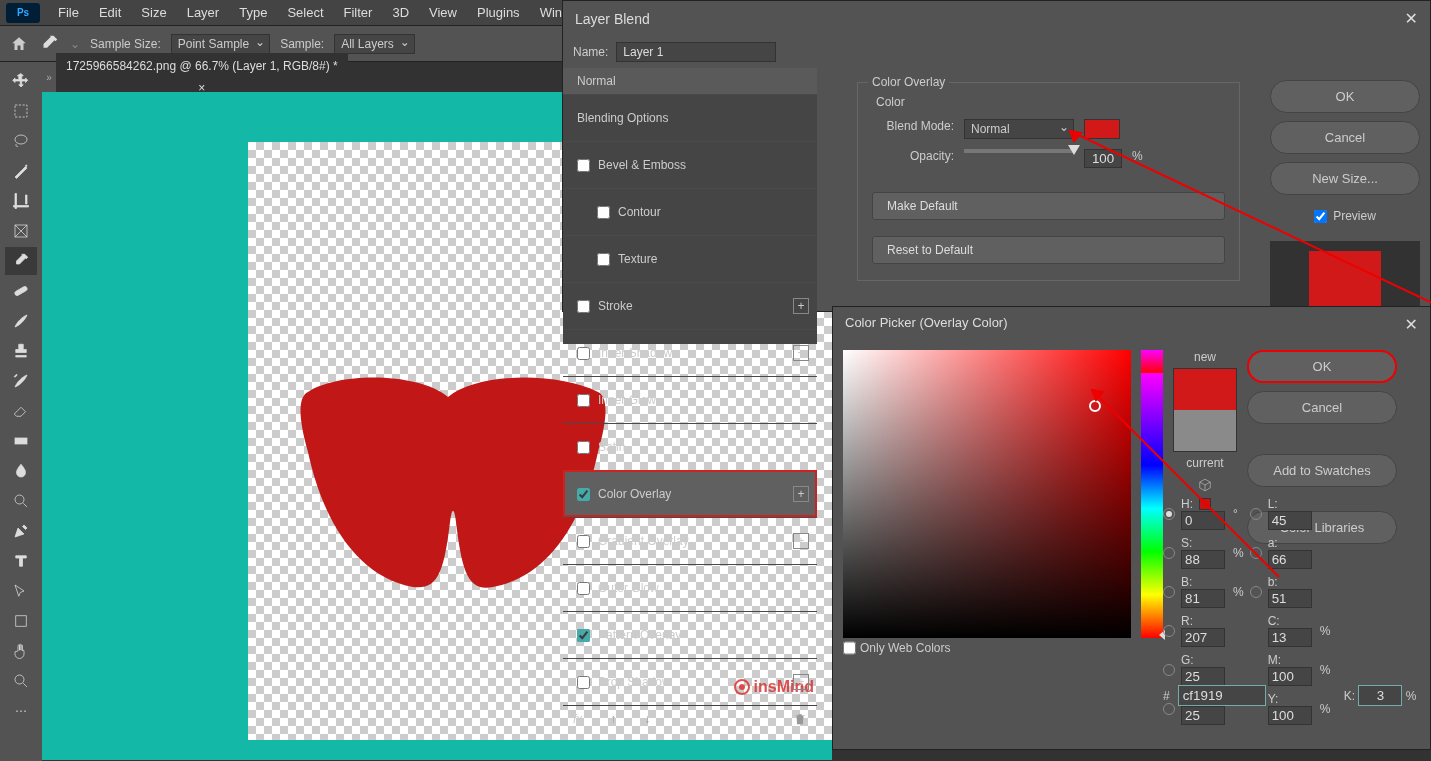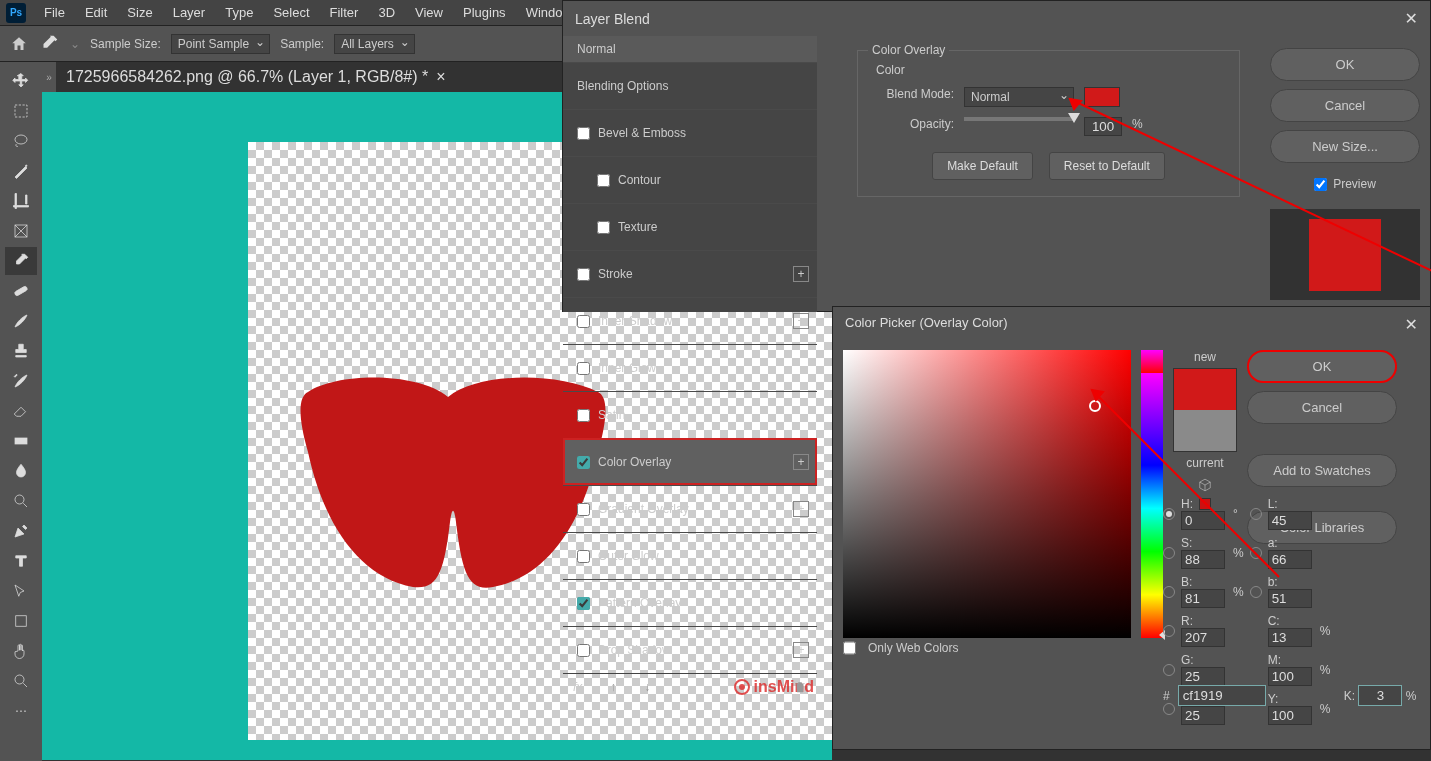--- a/index.html
+++ b/index.html
@@ -1,30 +1,30 @@
 <!DOCTYPE html>
 <html><head>
 <meta charset="utf-8">
 <style>
 * { margin:0; padding:0; box-sizing:border-box; font-family:-apple-system,'Segoe UI',Arial,sans-serif; }
 body { background:#323232; color:#ccc; font-size:12px; width:1431px; height:761px; position:relative; overflow:hidden; }
 .topbar { background:#444; height:26px; display:flex; align-items:center; gap:4px; border-bottom:1px solid #222; }
-.ps-logo { width:20px; height:20px; background:#001e36; color:#31a8ff; font-weight:bold; font-size:10px; display:flex; align-items:center; justify-content:center; margin:0 6px; border-radius:3px; }
+.ps-logo { width:34px; height:20px; background:#001e36; color:#31a8ff; font-weight:bold; font-size:10px; display:flex; align-items:center; justify-content:center; margin:0 6px; border-radius:3px; }
 .menu-item { padding:4px 8px; cursor:pointer; font-size:13px; color:#ddd; }
 .options-bar { background:#535353; height:36px; display:flex; align-items:center; padding:0 10px; gap:10px; border-bottom:1px solid #222;}
 .home-icon { width:18px; height:18px; fill:#ccc; }
 .dropdown { background:#454545; border:1px solid #333; padding:2px 20px 2px 6px; font-size:12px; color:#ccc; position:relative; }
 .dropdown::after { content:'⌄'; position:absolute; right:4px; top:0; }
 .left-tools { position:absolute; left:0; top:62px; width:42px; background:#535353; height:calc(100% - 62px); display:flex; flex-direction:column; align-items:center; padding-top:4px; }
 .tool { width:32px; height:28px; display:flex; align-items:center; justify-content:center; cursor:pointer; position:relative; margin:1px 0;}
 .tool.active { background:#3a3a3a; }
 .tool svg { width:18px; height:18px; fill:#ddd; stroke:#ddd; }
 .doc-tab-bar { position:absolute; left:42px; top:62px; height:30px; display:flex; align-items:center; width:520px;}
 .expand-btn{ width:14px; height:30px; background:#535353; display:flex; align-items:center; justify-content:center; font-size:10px; color:#aaa;}
-.doc-tab { background:#323232; padding:6px 10px; color:#ddd; font-size:16px; display:flex; align-items:center; gap:8px; }
+.doc-tab { background:#323232; padding:6px 10px; color:#ddd; font-size:12px; display:flex; align-items:center; gap:8px;flex-direction:column; }
 .canvas-area { position:absolute; left:42px; top:92px; width:790px; height:668px; background:#14b8a6; }
 .canvas { position:absolute; left:206px; top:50px; width:584px; height:598px; background-image:
   linear-gradient(45deg,#ccc 25%,transparent 25%),linear-gradient(-45deg,#ccc 25%,transparent 25%),
   linear-gradient(45deg,transparent 75%,#ccc 75%),linear-gradient(-45deg,transparent 75%,#ccc 75%);
   background-size:16px 16px; background-position:0 0,0 8px,8px -8px,-8px 0; background-color:#fff;}
 .red-shape { position:absolute; left:50px; top:230px; width:310px; height:230px; }
 .watermark { position:absolute; right:18px; bottom:44px; color:#d33; font-size:16px; font-weight:600; opacity:.85; display:flex; align-items:center; gap:4px;}
 .wm-dot{width:16px;height:16px;border:2px solid #d33;border-radius:50%;display:inline-block;position:relative;}
 .wm-dot::after{content:'';position:absolute;inset:3px;border-radius:50%;background:#d33;}
 
@@ -49,21 +49,21 @@
 
 .ls-mid { flex:1; padding:14px 20px 10px 40px; position:relative;}
 .overlay-group { border:1px solid #666; padding:10px 14px 16px; max-width:420px; position:relative;}
 .grp-title { position:absolute; top:-8px; left:10px; background:#535353; padding:0 4px; font-size:12px;}
 .row { display:flex; align-items:flex-start; gap:10px; margin-top:10px; font-size:12px;}
 .row label { width:82px; text-align:right; }
 .color-swatch { width:36px; height:20px; background:#d11919; border:1px solid #333;}
 .slider-track { width:110px; height:4px; background:#777; position:relative;}
 .slider-thumb { position:absolute; right:-6px; top:-4px; width:0; height:0; border-left:6px solid transparent; border-right:6px solid transparent; border-top:10px solid #ddd;}
 .num-input { background:#454545; border:1px solid #333; padding:1px 4px; width:38px; color:#ddd; text-align:center;}
-.btn-row { display:flex; gap:16px; margin-top:16px; justify-content:center;}
+.btn-row { display:flex; gap:16px; margin-top:24px; justify-content:center;flex-direction:column;}
 .gray-btn { background:#606060; border:1px solid #444; padding:6px 14px; color:#ddd; font-size:12px; cursor:pointer; border-radius:3px;}
 
 .ls-right { width:170px; padding:12px 10px; display:flex; flex-direction:column; gap:8px; align-items:stretch;}
 .pill-btn { background:#606060; border:1px solid #444; border-radius:20px; padding:8px 6px; text-align:center; font-size:13px; cursor:pointer;}
 .preview-chk { display:flex; align-items:center; gap:6px; margin-top:6px; justify-content:center;}
 .preview-box { margin-top:10px; height:110px; background:#323232; display:flex; align-items:center; justify-content:center;}
 .preview-sq { width:72px; height:72px; background:#d11919;}
 
 .arrow-annot { position:absolute; stroke:#e00; stroke-width:2; fill:none; pointer-events:none;}
 
@@ -82,21 +82,21 @@
 .cube-icon{width:14px;height:14px;margin-top:4px;}
 .warn-sq{width:12px;height:12px;background:#c11;border:1px solid #333;margin-top:2px;}
 .cp-right { width:150px; display:flex; flex-direction:column; gap:8px;}
 .cp-right .pill-btn.highlight{ outline:2px solid #e00; outline-offset:-2px;}
 .cp-inputs { position:absolute; left:330px; top:190px; display:grid; grid-template-columns:auto 46px auto auto 46px auto; gap:6px 6px; align-items:center; font-size:12px;}
 .cp-inputs .rad{ width:12px; height:12px; border:1px solid #888; border-radius:50%; display:inline-block;}
 .cp-inputs .rad.on::after{content:'';display:block;width:6px;height:6px;background:#ddd;border-radius:50%;margin:2px;}
 .cp-inputs input { background:#454545; border:1px solid #333; width:44px; padding:1px 3px; color:#ddd; text-align:left;}
 .hex-row { position:absolute; left:330px; top:378px; display:flex; align-items:center; gap:8px;}
 .hex-row input{ background:#454545; border:1px solid #7aa; width:88px; padding:2px 4px; color:#ddd;}
-.only-web { position:absolute; left:10px; top:334px; display:flex; gap:12px;}
+.only-web { position:absolute; left:10px; top:334px; display:flex; gap:4px;}
 .arrow2{position:absolute;stroke:#e00;stroke-width:2;fill:none;}
 </style>
 </head>
 <body>
 
 <div class="topbar">
   <div class="ps-logo">Ps</div>
   <div class="menu-item">File</div>
   <div class="menu-item">Edit</div>
   <div class="menu-item">Size</div>
@@ -260,20 +260,24 @@
         <span>insMind</span>
       </div>
   </div>
 </div>
 
 <div class="layer-style">
   <div class="ls-title">
     <span>Layer Blend</span>
     <span class="close-x">✕</span>
   </div>
+  <div class="ls-name-row">
+    <span>Name:</span>
+    <input class="ls-name-input" value="Layer 1" style="">
+  </div>
   <div class="ls-body">
     <div class="ls-left">
       <div class="ls-section-hdr">Normal</div>
       <div class="ls-row">
           <span>Blending Options</span>
         </div>
       <div class="ls-row">
           <input type="checkbox" style="">
           <span>Bevel &amp; Emboss</span>
         </div>

